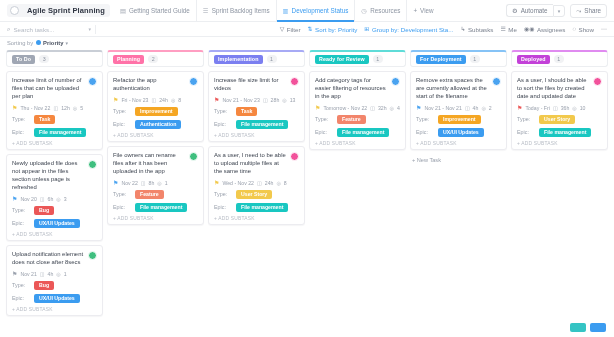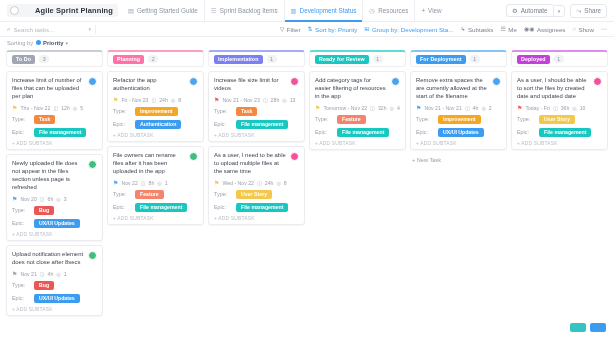--- a/index.html
+++ b/index.html
@@ -14,21 +14,21 @@
   
   .topbar {
     height: 22px;
     display: flex;
     align-items: center;
     padding: 0 7px;
     border-bottom: 1px solid #eceef1;
     background: #fff;
   }
   .proj {
-    display: flex; align-items: center; gap: 16px;
+    display: flex; align-items: center; gap: 8px;
     padding: 2px 5px 2px 3px;
     border-radius: 3px;
     background: #f4f5f7;
   }
   .proj-dot {
     width: 9px; height: 9px; border-radius: 50%;
     border: 1px solid #c9ced6; background: #fff;
     display: inline-block;
   }
   .proj-name { font-size: 7.5px; font-weight: bold; color: #2f3542; letter-spacing: .1px; }

